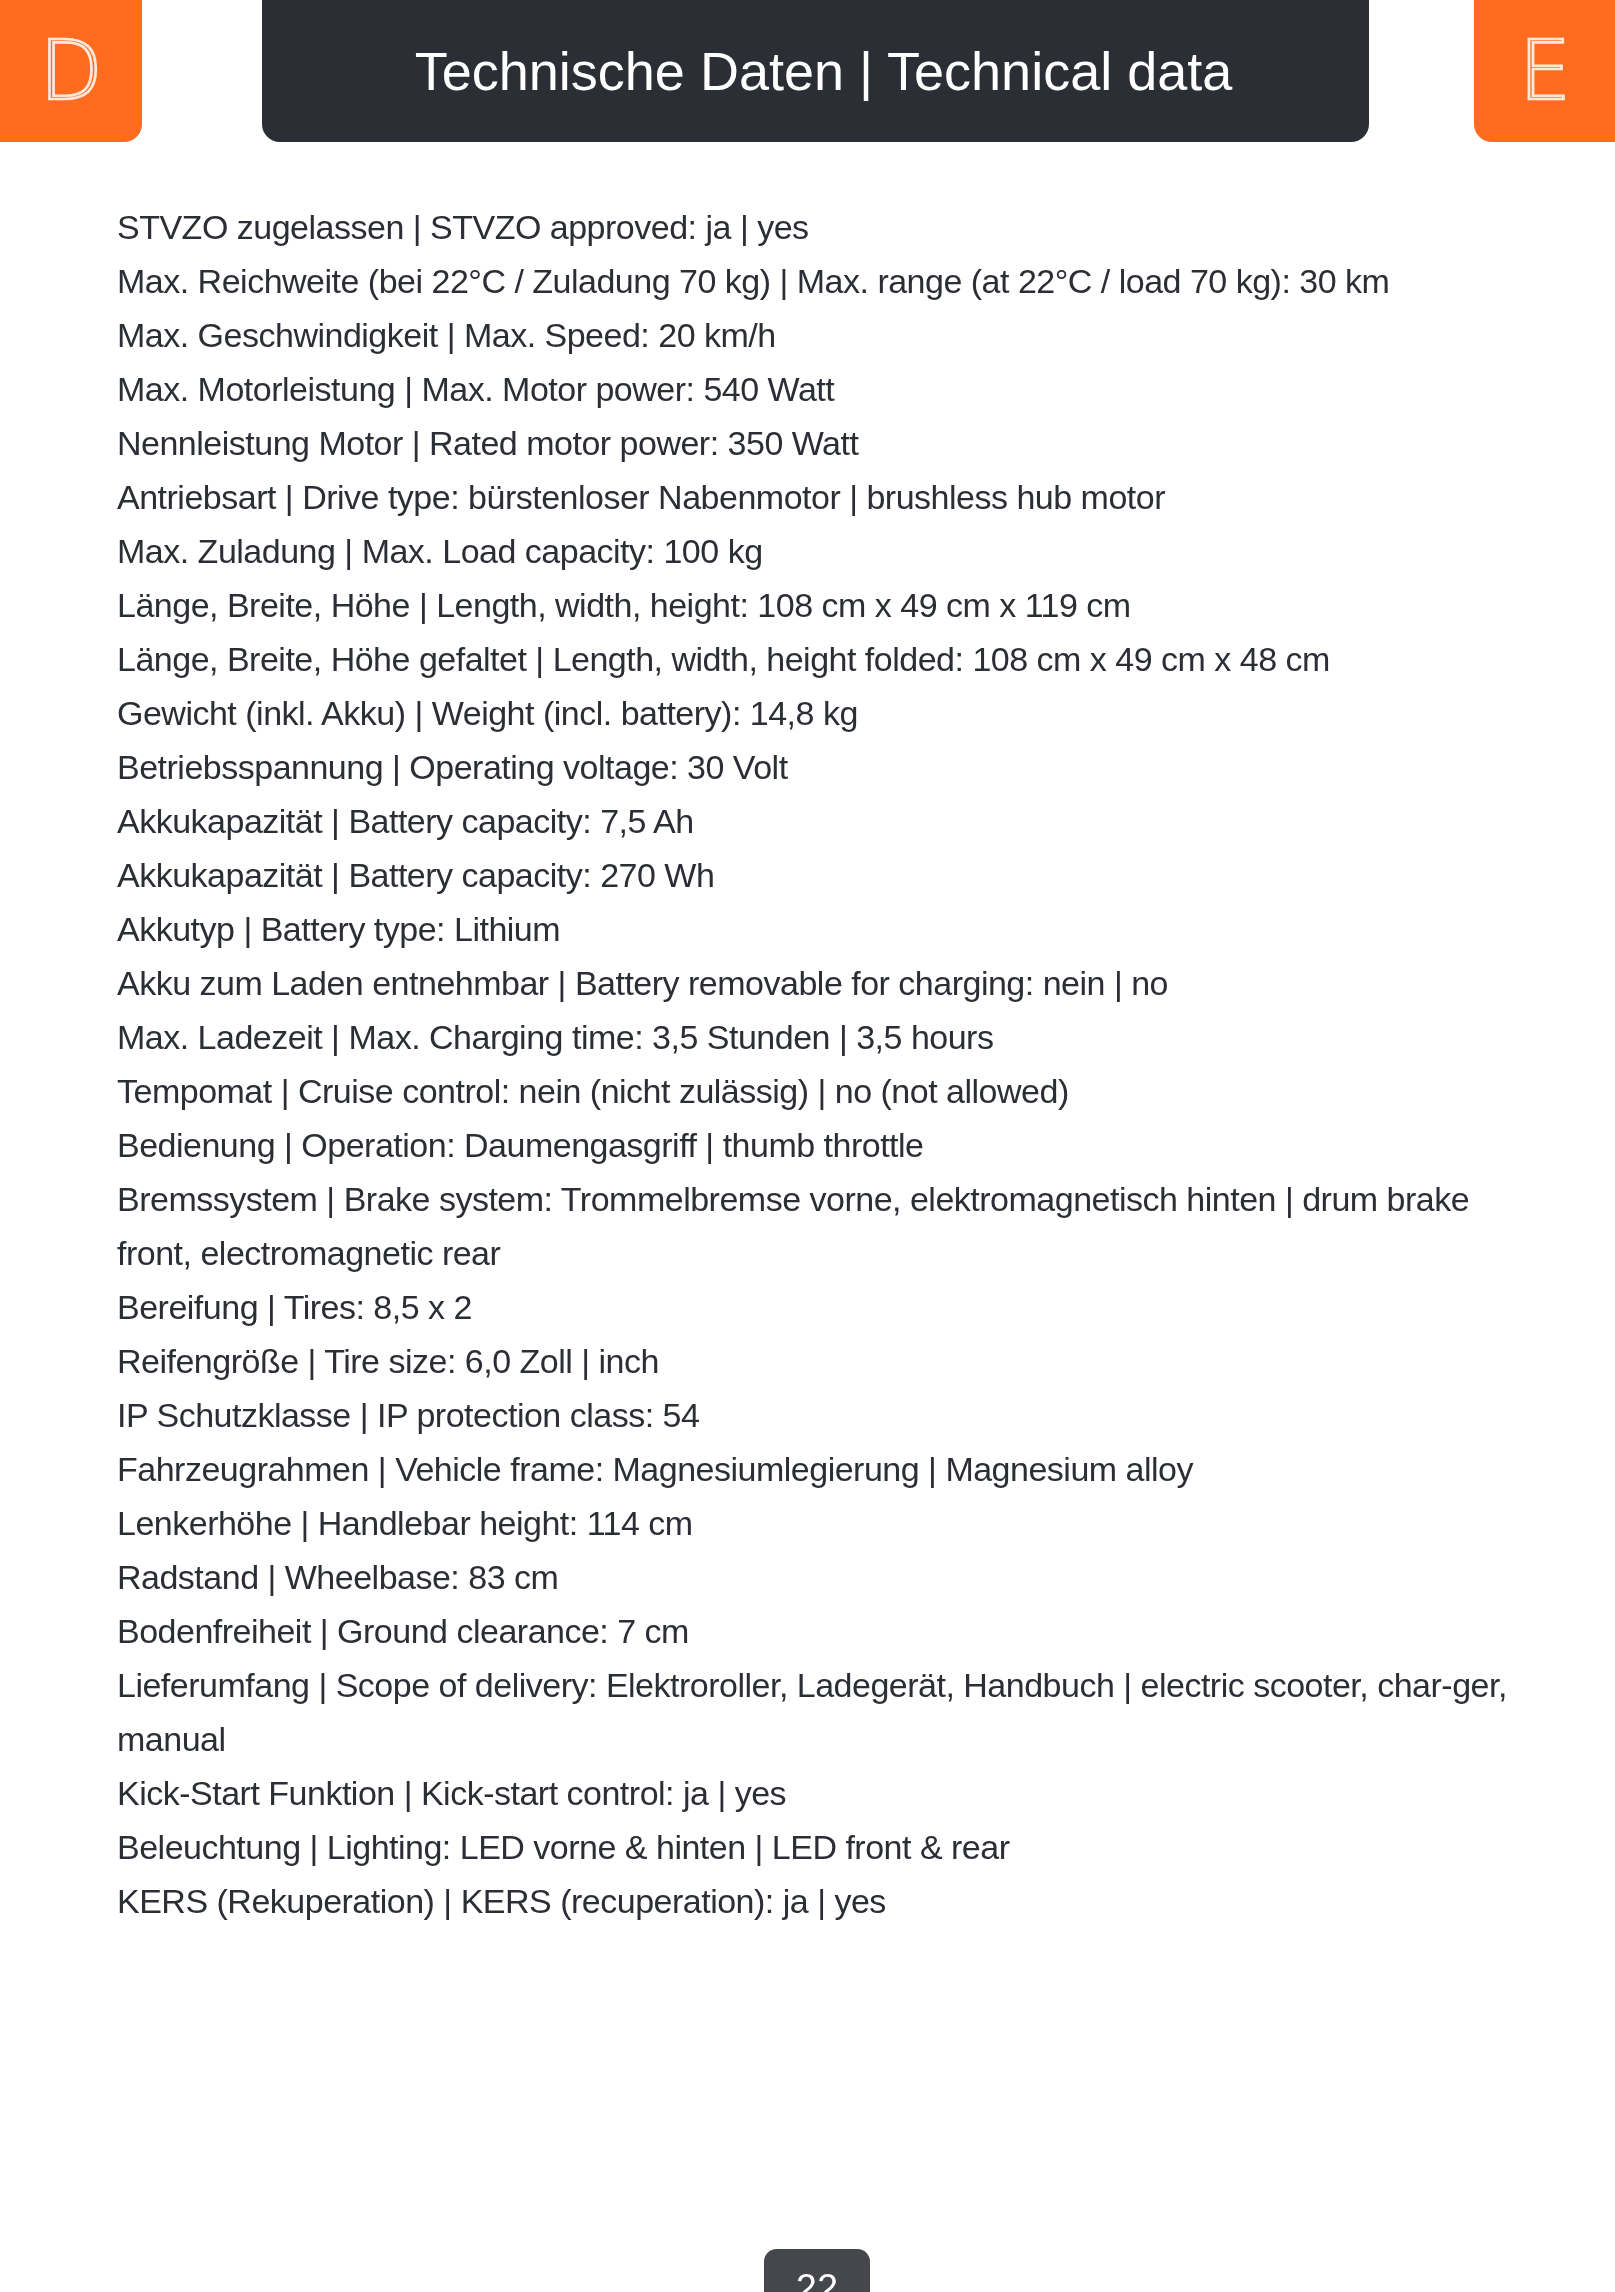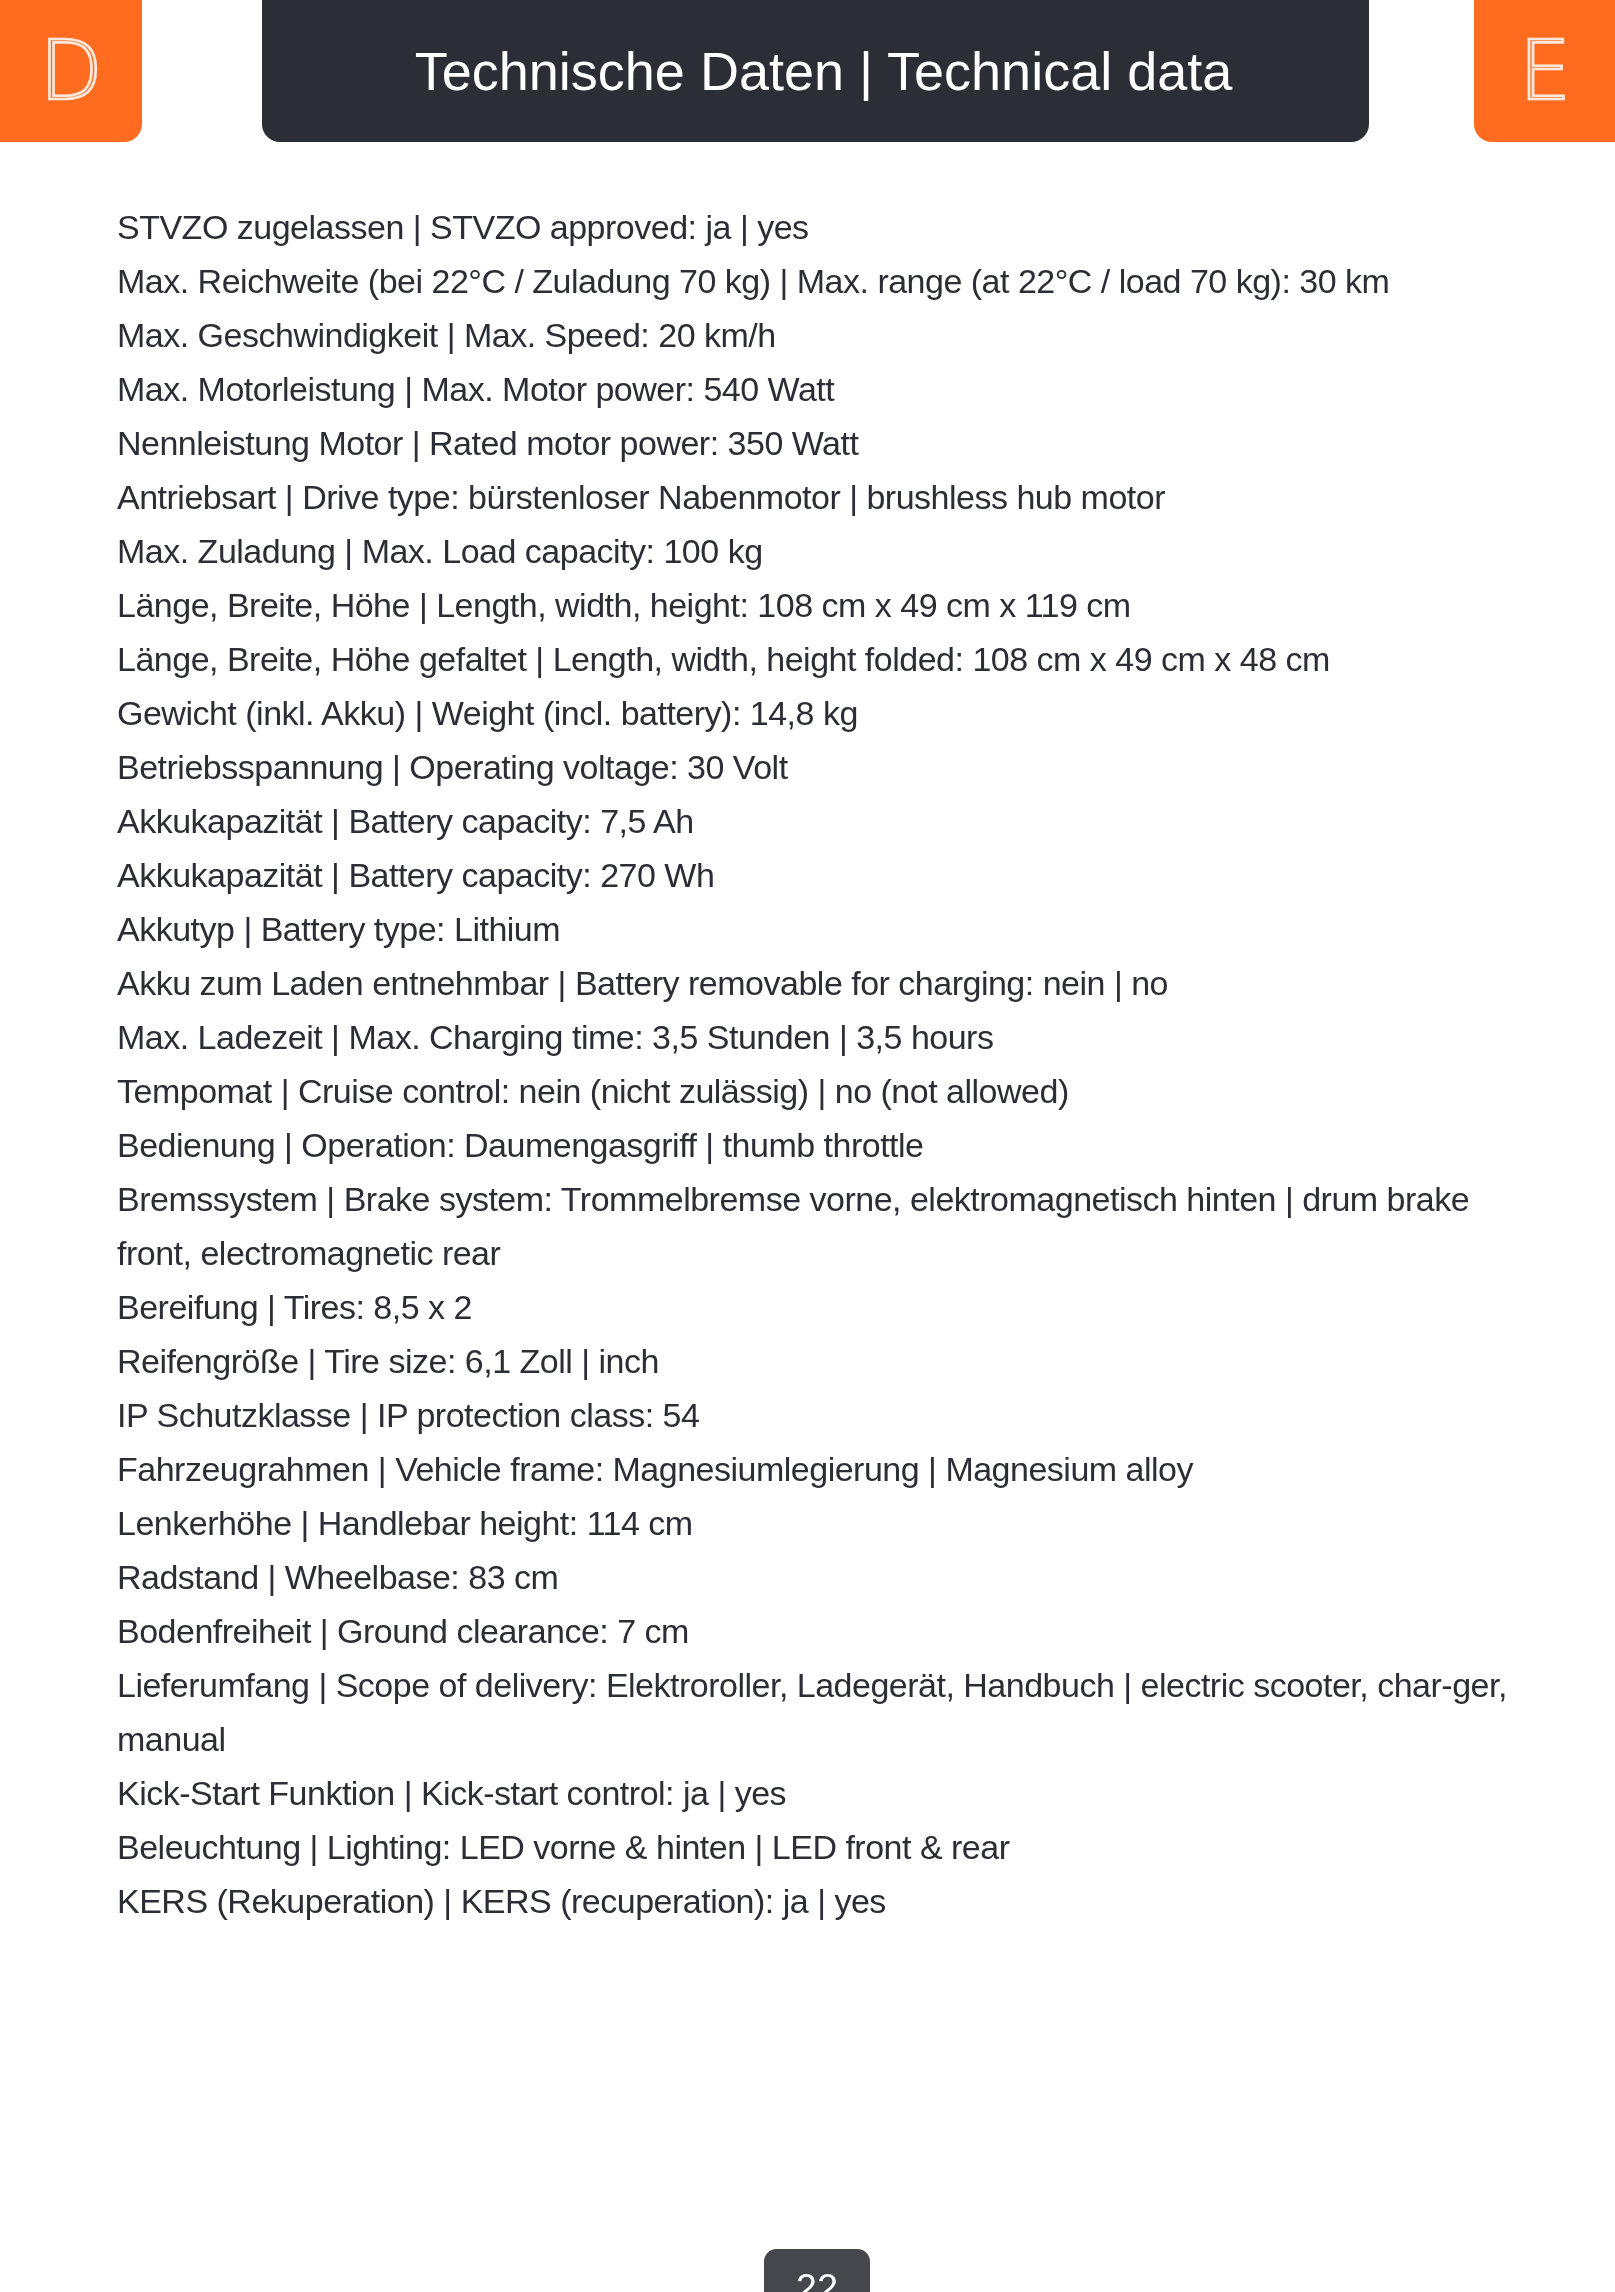--- a/index.html
+++ b/index.html
@@ -130,21 +130,21 @@
   <li>Betriebsspannung | Operating voltage: 30 Volt</li>
   <li>Akkukapazität | Battery capacity: 7,5 Ah</li>
   <li>Akkukapazität | Battery capacity: 270 Wh</li>
   <li>Akkutyp | Battery type: Lithium</li>
   <li>Akku zum Laden entnehmbar | Battery removable for charging: nein | no</li>
   <li>Max. Ladezeit | Max. Charging time: 3,5 Stunden | 3,5 hours</li>
   <li>Tempomat | Cruise control: nein (nicht zulässig) | no (not allowed)</li>
   <li>Bedienung | Operation: Daumengasgriff | thumb throttle</li>
   <li>Bremssystem | Brake system: Trommelbremse vorne, elektromagnetisch hinten | drum brake front, electromagnetic rear</li>
   <li>Bereifung | Tires: 8,5 x 2</li>
-  <li>Reifengröße | Tire size: 6,1 Zoll | inch</li>
+  <li>Reifengröße | Tire size: 6,0 Zoll | inch</li>
   <li>IP Schutzklasse | IP protection class: 54</li>
   <li>Fahrzeugrahmen | Vehicle frame: Magnesiumlegierung | Magnesium alloy</li>
   <li>Lenkerhöhe | Handlebar height: 114 cm</li>
   <li>Radstand | Wheelbase: 83 cm</li>
   <li>Bodenfreiheit | Ground clearance: 7 cm</li>
   <li>Lieferumfang | Scope of delivery: Elektroroller, Ladegerät, Handbuch | electric scooter, char-ger, manual</li>
   <li>Kick-Start Funktion | Kick-start control: ja | yes</li>
   <li>Beleuchtung | Lighting: LED vorne &amp; hinten | LED front &amp; rear</li>
   <li>KERS (Rekuperation) | KERS (recuperation): ja | yes</li>
 </ul>

